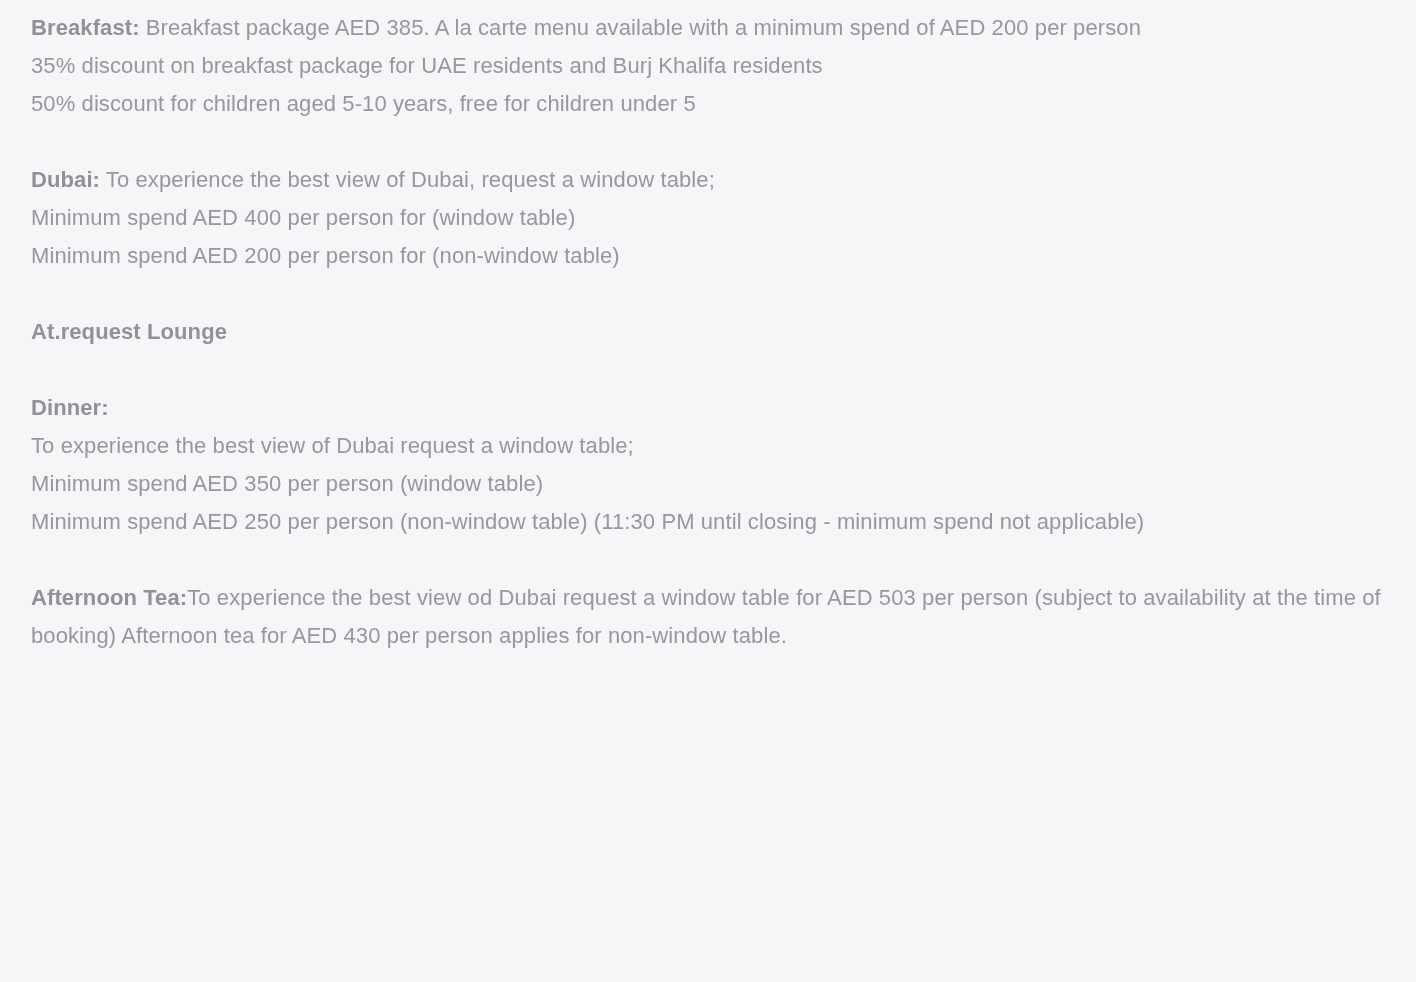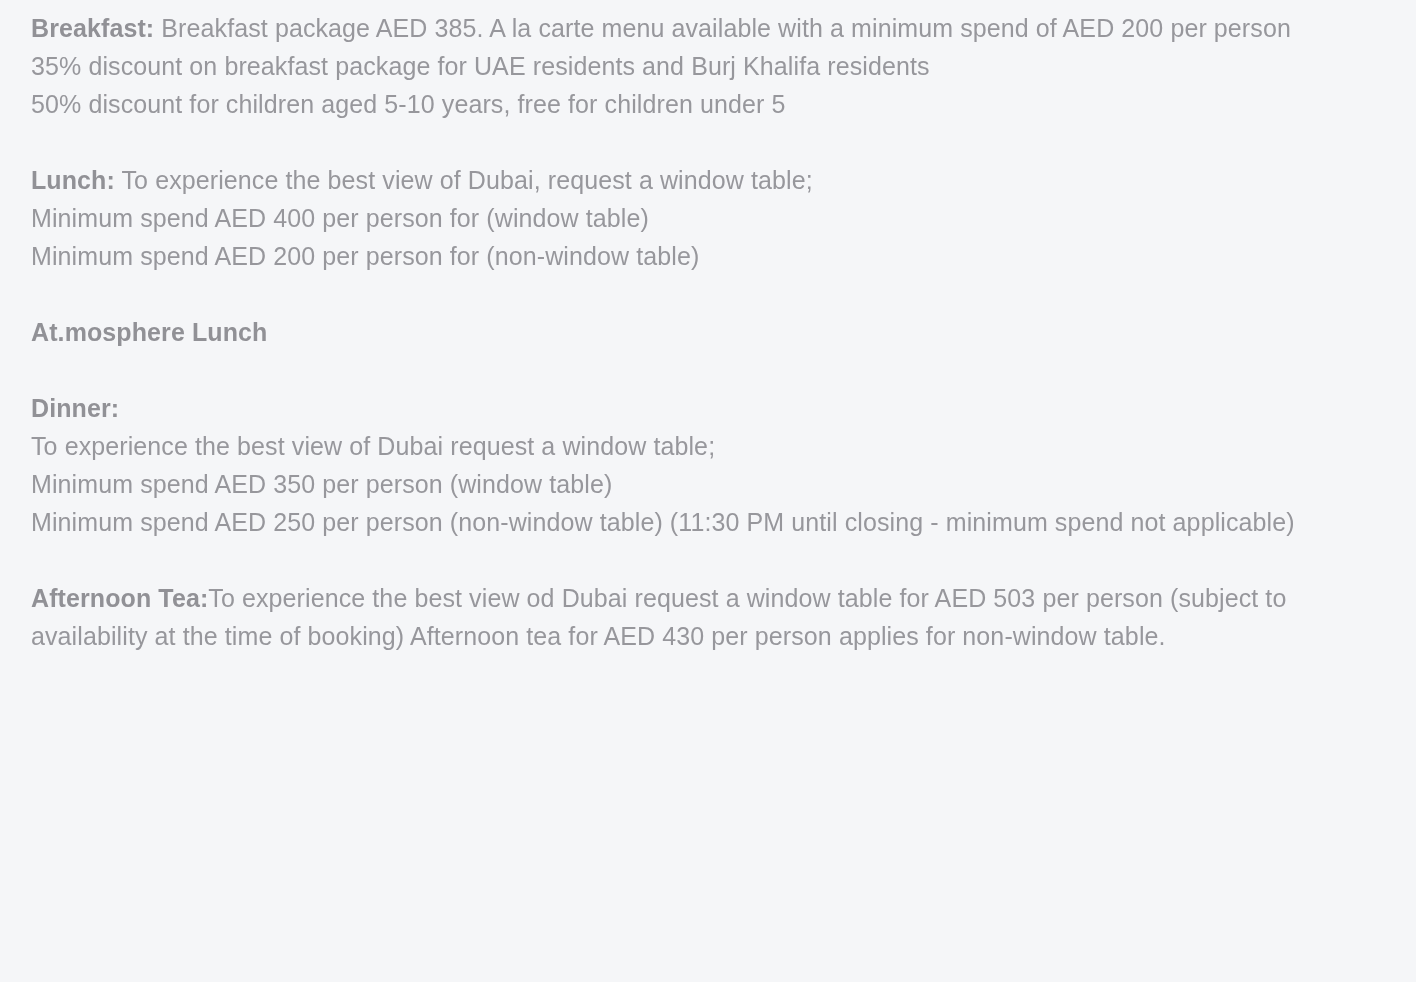--- a/index.html
+++ b/index.html
@@ -12,21 +12,21 @@
     box-sizing: border-box;
     background: #f5f6f8;
     font-family: "Liberation Sans", "DejaVu Sans", sans-serif;
     overflow: hidden;
   }
   .content {
     box-sizing: border-box;
     width: 100%;
     padding: 9px 35px 0 31px;
     color: #97979c;
-    font-size: 25px;
+    font-size: 22px;
     line-height: 38px;
     letter-spacing: 0.1px;
   }
   .para {
     margin: 0 0 38px 0;
     white-space: pre-line;
   }
   .para:last-child {
     margin-bottom: 12px;
   }
@@ -36,26 +36,26 @@
   }
 </style>
 </head>
 <body>
 
 <div class="content">
   <p class="para"><span class="lead">Breakfast:</span><span> Breakfast package AED 385. A la carte menu available with a minimum spend of AED 200 per person
 35% discount on breakfast package for UAE residents and Burj Khalifa residents
 50% discount for children aged 5-10 years, free for children under 5</span></p>
 
-  <p class="para"><span class="lead">Lunch:</span><span> To experience the best view of Dubai, request a window table;
+  <p class="para"><span class="lead">Dubai:</span><span> To experience the best view of Dubai, request a window table;
 Minimum spend AED 400 per person for (window table)
 Minimum spend AED 200 per person for (non-window table)</span></p>
 
 
-  <p class="para"><span class="lead">At.mosphere Lunch</span></p>
+  <p class="para"><span class="lead">At.request Lounge</span></p>
 
   <p class="para"><span class="lead">Dinner:</span><span>
 To experience the best view of Dubai request a window table;
 Minimum spend AED 350 per person (window table)
 Minimum spend AED 250 per person (non-window table) (11:30 PM until closing - minimum spend not applicable)</span></p>
 
   <p class="para"><span class="lead">Afternoon Tea:</span><span>To experience the best view od Dubai request a window table for AED 503 per person (subject to availability at the time of booking) Afternoon tea for AED 430 per person applies for non-window table.</span></p>
 </div>
 
 </body></html>

